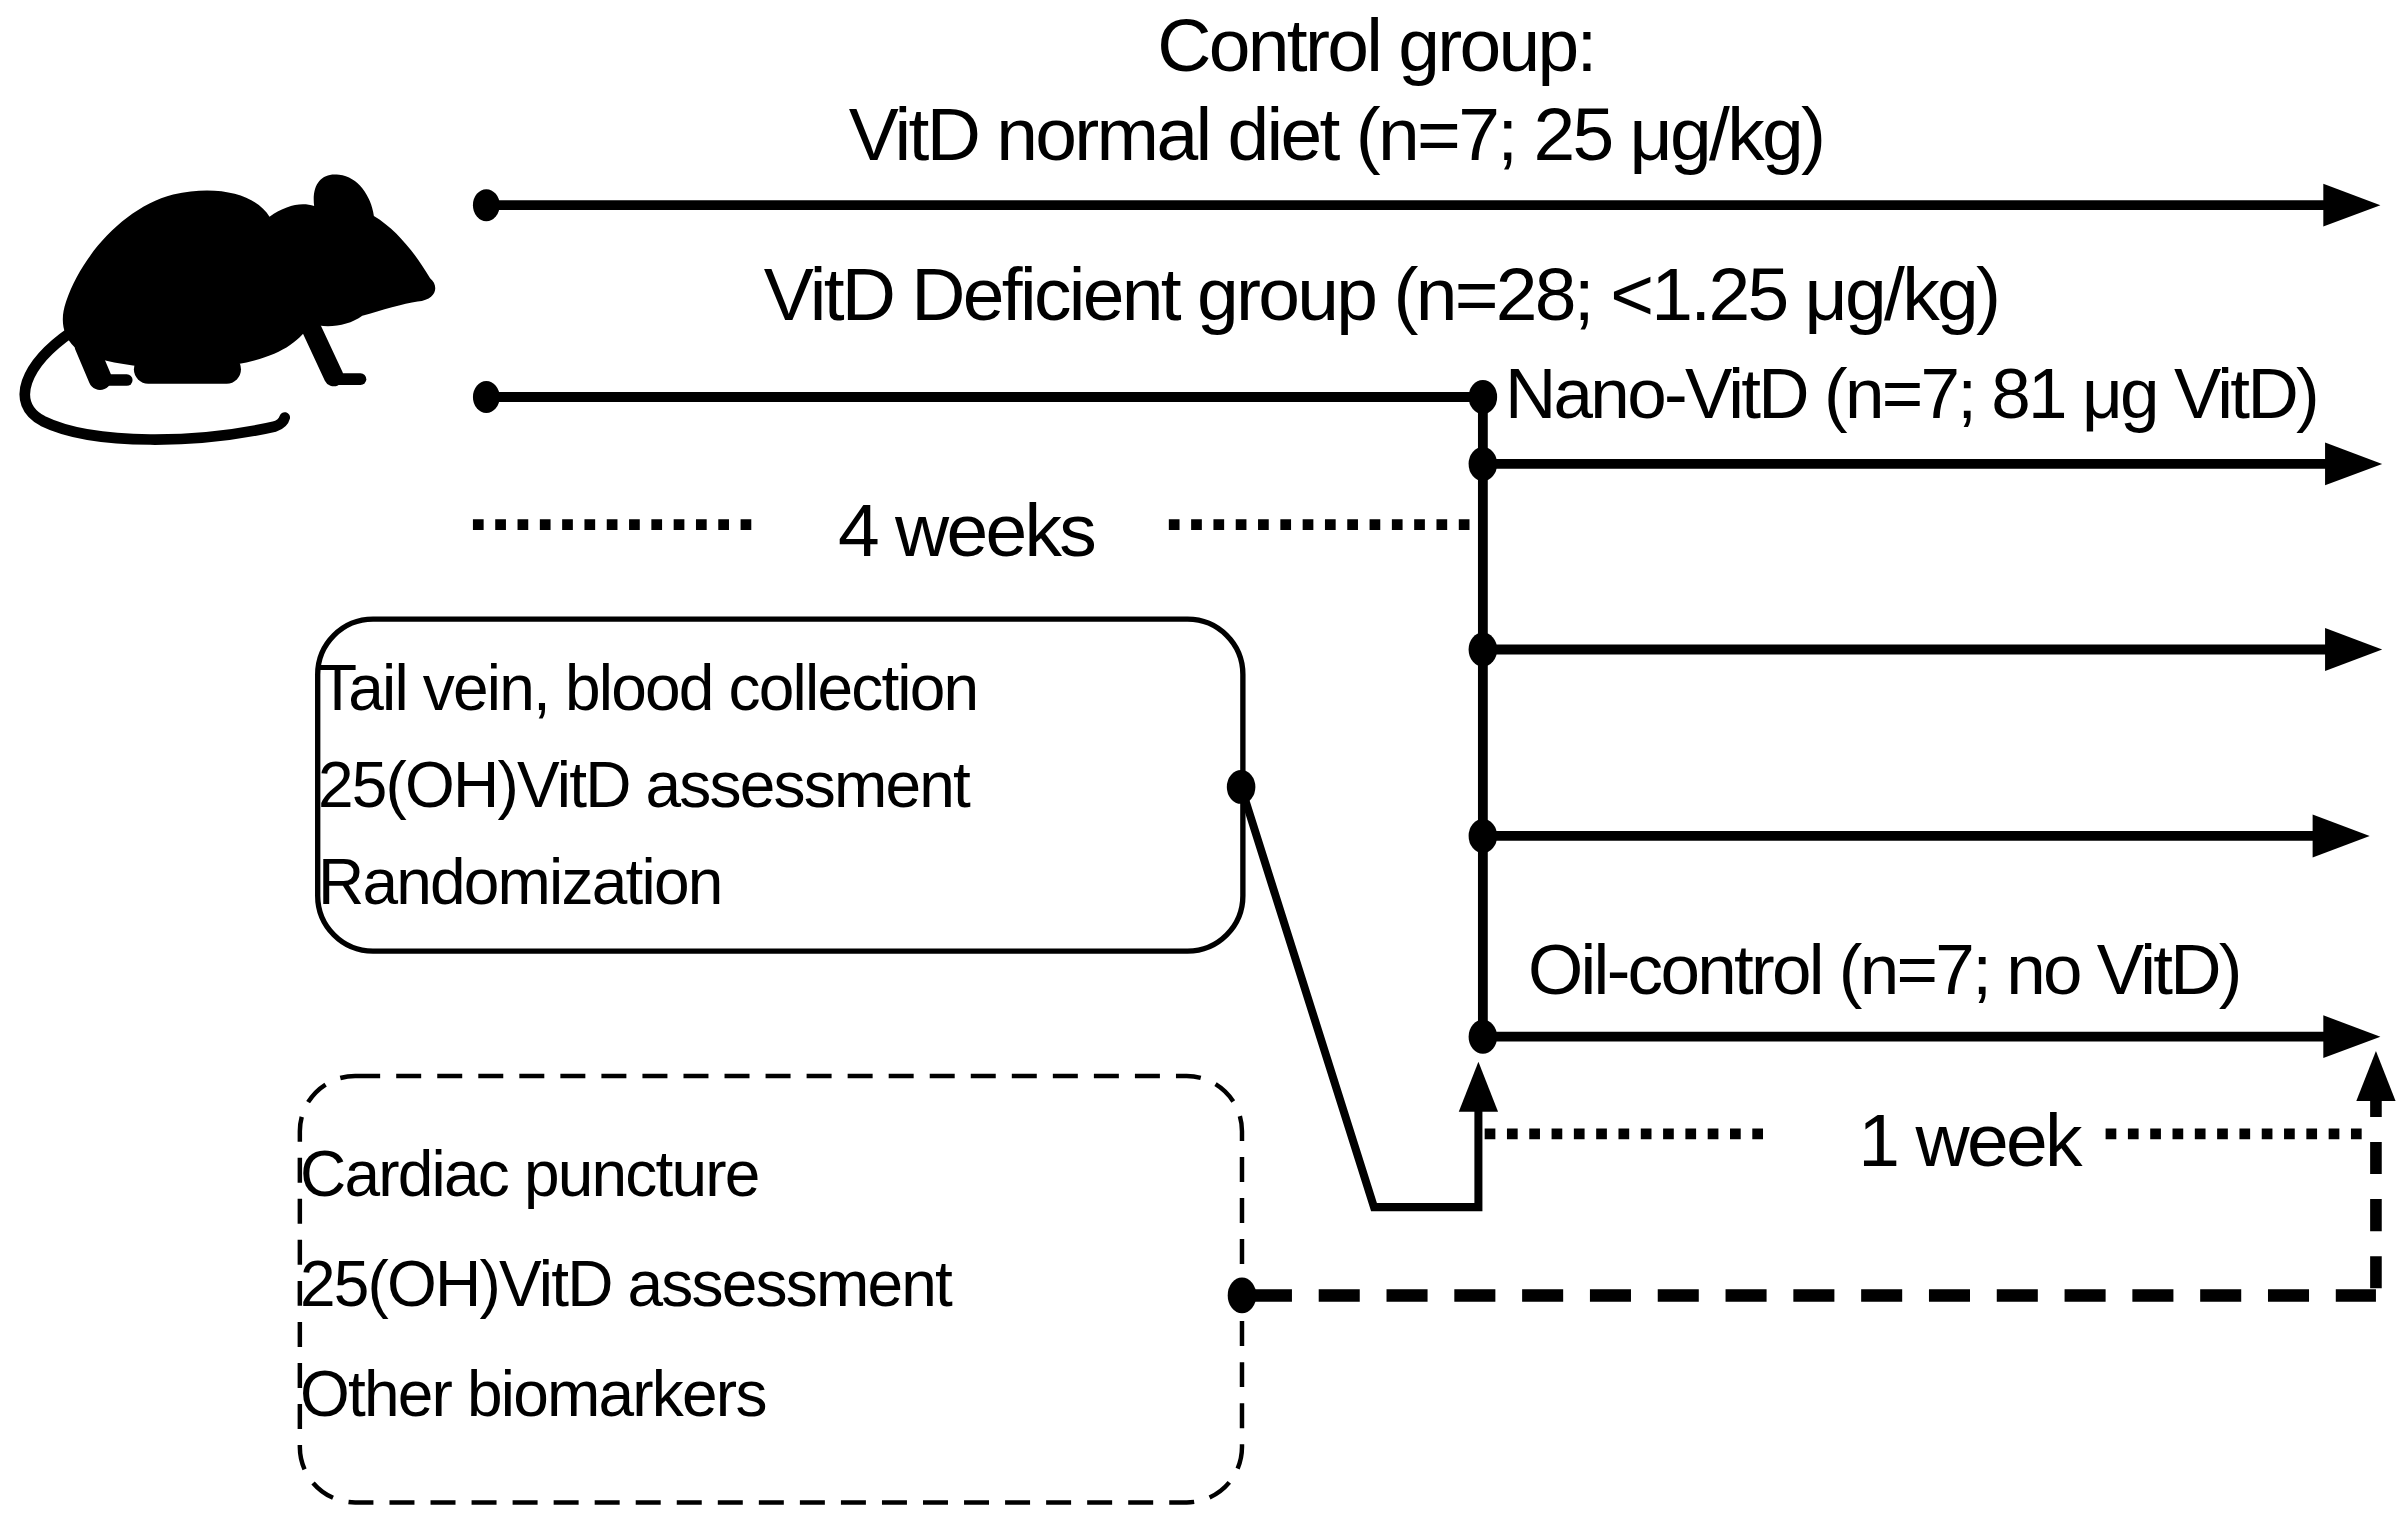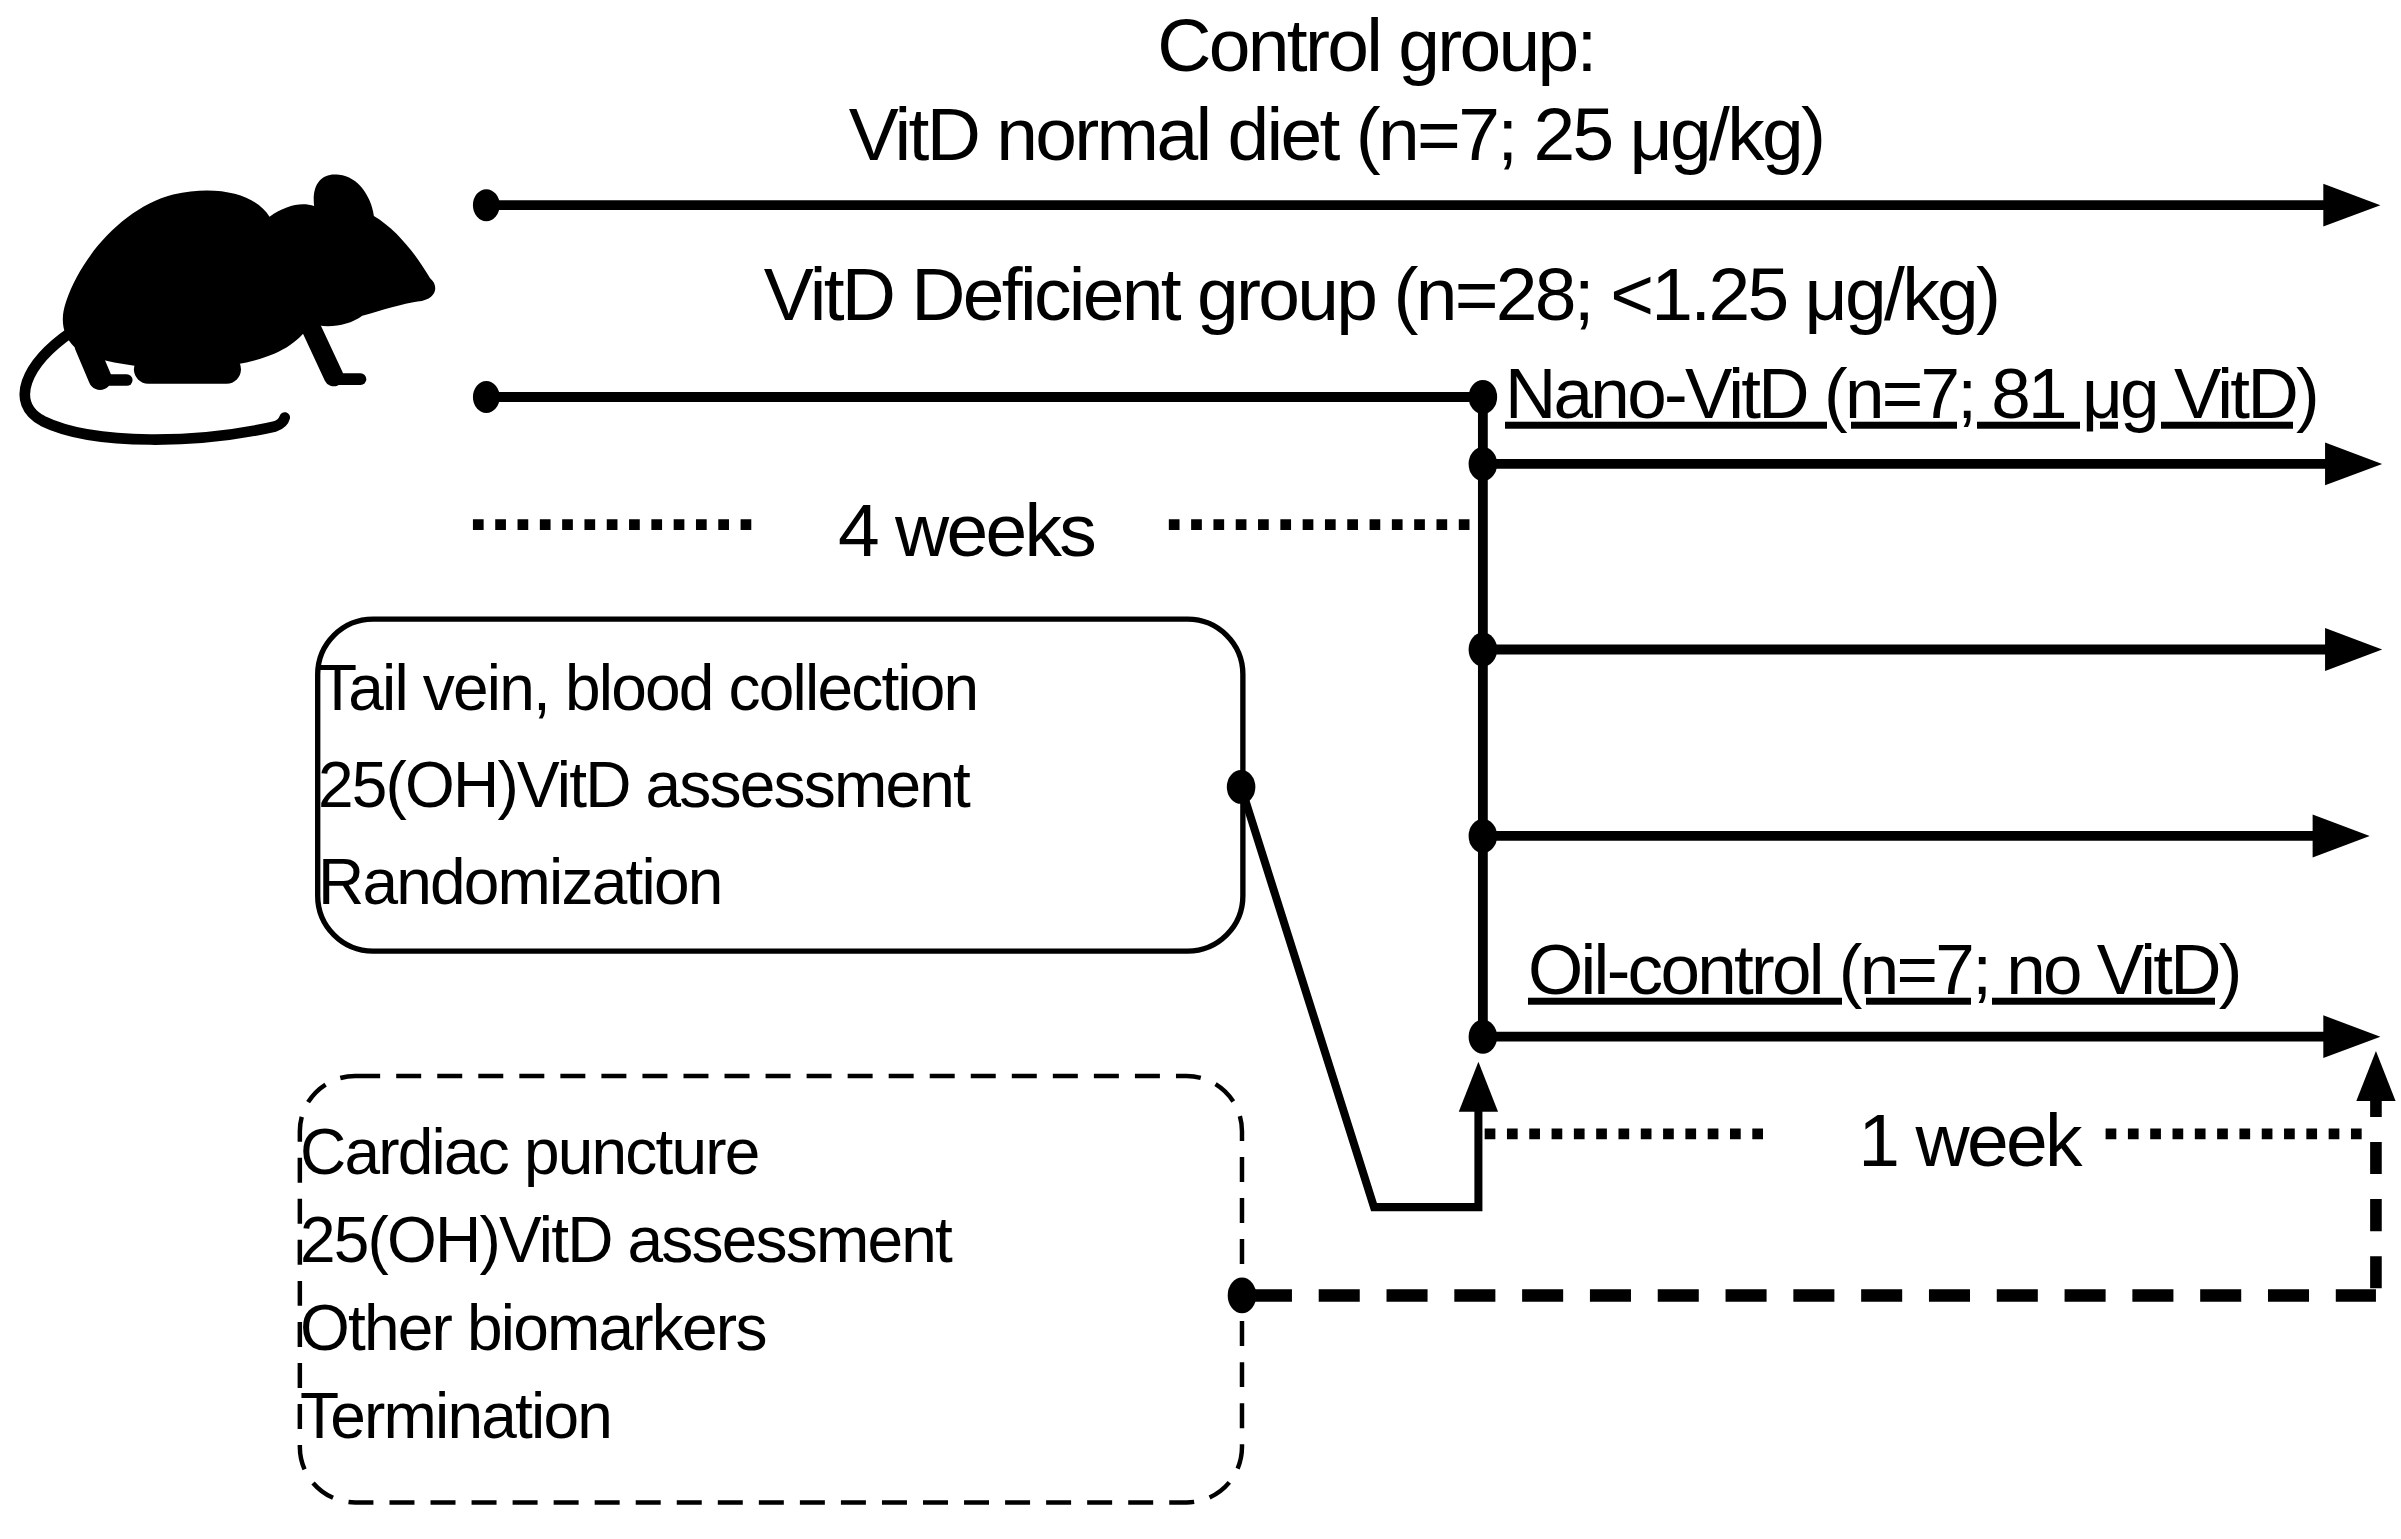--- a/index.html
+++ b/index.html
@@ -15,21 +15,21 @@
   .lbl{
     position:absolute;
     white-space:pre;
     font-size:75px;
     letter-spacing:-2.7px;
     line-height:1.05;
     color:#000;
   }
   .lbl.centered{transform:translate(-50%,-50%);text-align:right;}
   .lbl.leftmid{transform:translate(0,-50%);}
-  .branch-label{font-size:71px;text-decoration:underline;}
+  .branch-label{font-size:71px;}
   .boxtext{
     position:absolute;
     display:flex;flex-direction:column;
     justify-content:space-evenly;
     align-items:flex-start;
     text-align:center;
     font-size:64px;
     letter-spacing:-1.8px;
     color:#000;
   }
@@ -148,17 +148,16 @@
   <div class="boxtext box-midpoint">
     <div class="bline">Tail vein, blood collection</div>
     <div class="bline">25(OH)VitD assessment</div>
     <div class="bline">Randomization</div>
   </div>
 
   <div class="boxtext box-terminal">
     <div class="bline">Cardiac puncture</div>
     <div class="bline">25(OH)VitD assessment</div>
     <div class="bline">Other biomarkers</div>
-    <div class="bline">Termination</div>
   </div>
 
 </div>
 
 
 </body></html>

